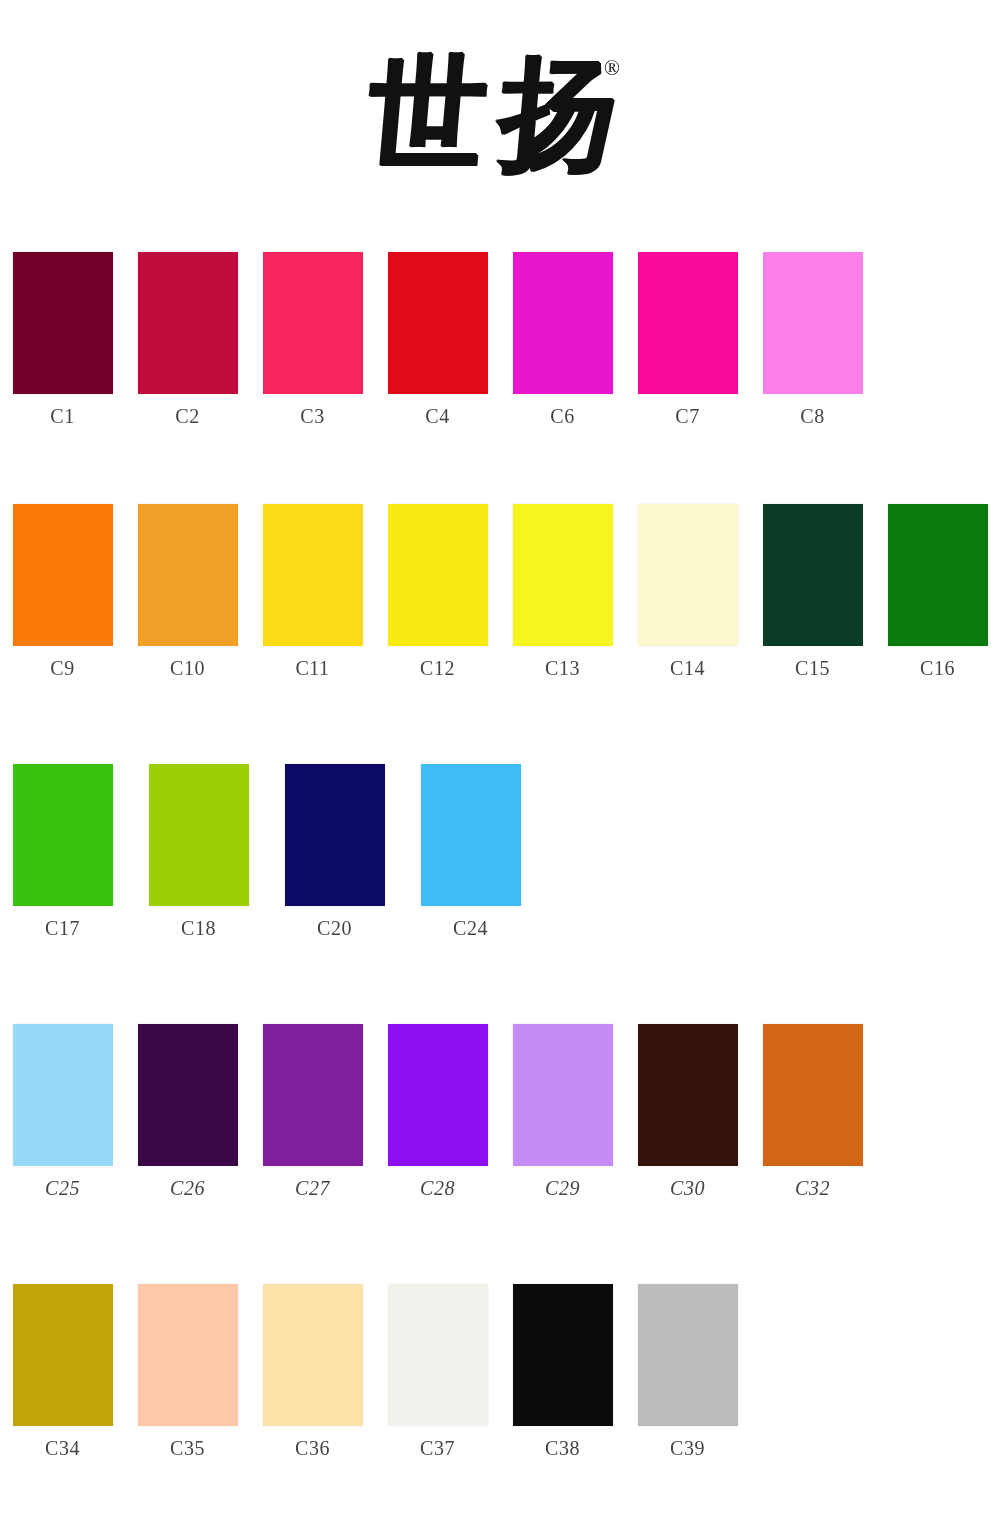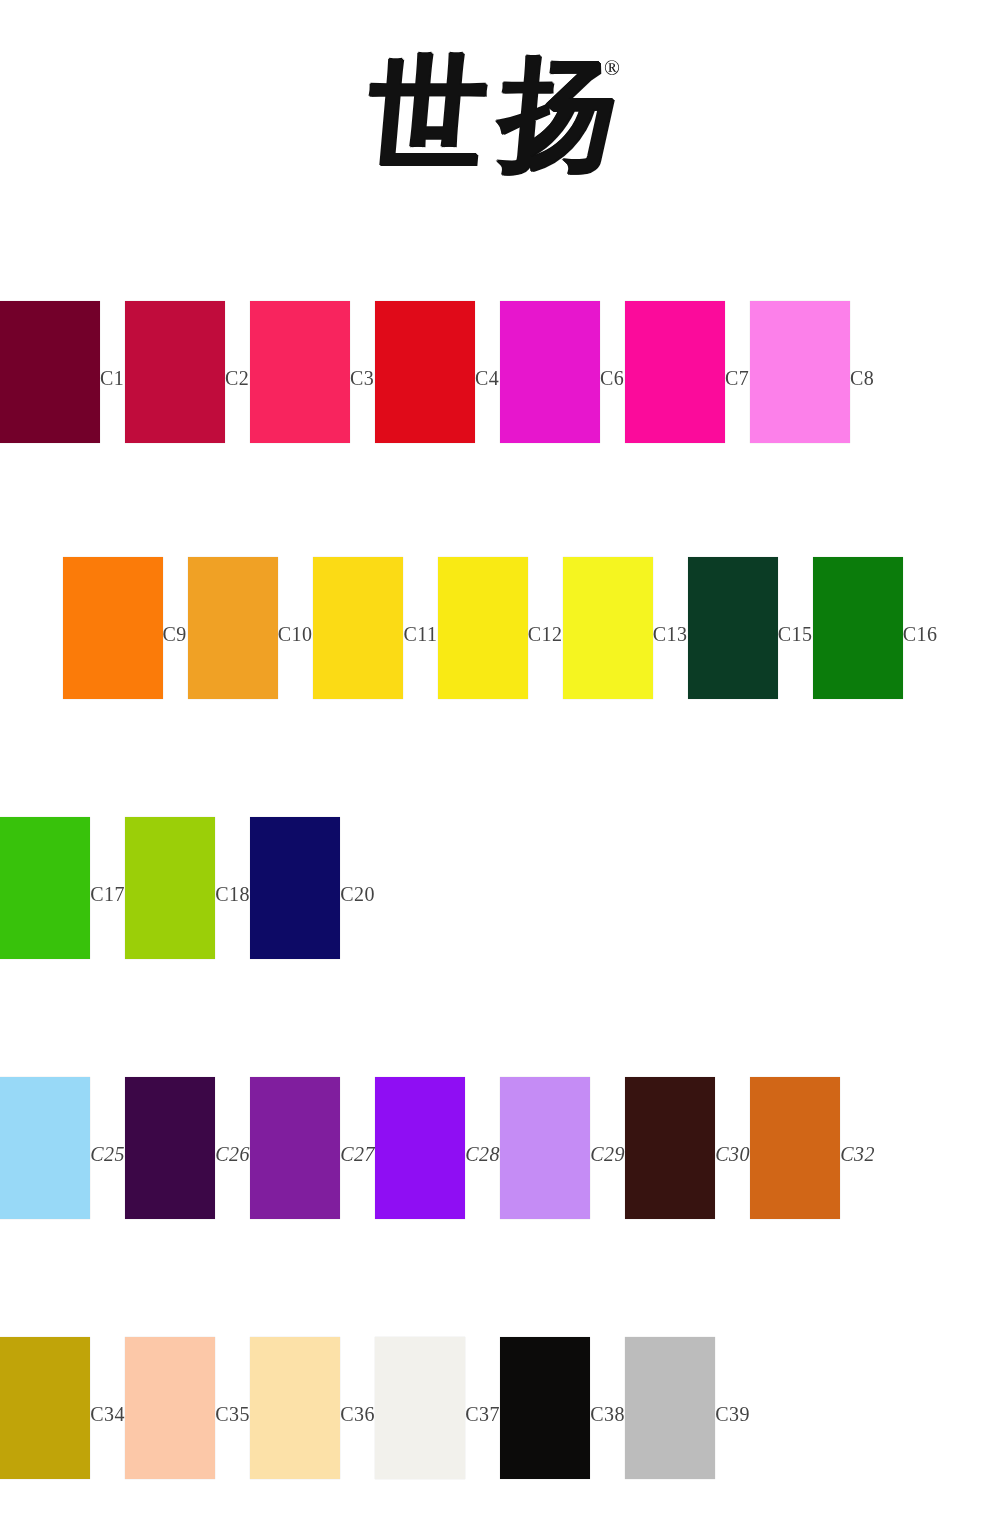--- a/index.html
+++ b/index.html
@@ -65,21 +65,21 @@
   .swatch-row {
     display: flex;
     width: 1000px;
     height: 260px;
     box-sizing: border-box;
   }
   .swatch-cell {
     width: 125px;
     box-sizing: border-box;
     display: flex;
-    flex-direction: row;
+    flex-direction: column;
     align-items: center;
     justify-content: flex-start;
   }
   .swatch-chip {
     width: 100px;
     height: 142px;
     display: block;
     box-shadow: 0 0 1px rgba(0,0,0,0.20);
   }
   .swatch-label {
@@ -92,22 +92,22 @@
     line-height: 1;
     user-select: none;
   }
   .swatch-cell.is-empty .swatch-chip,
   .swatch-cell.is-empty .swatch-label {
     visibility: hidden;
   }
 
   
   .swatch-row.row-1 { padding-top: 20px; }
-  .swatch-row.row-2 { padding-top: 12px; justify-content: center; }
-  .swatch-row.row-3 { padding-top: 12px; }
+  .swatch-row.row-2 { padding-top: 12px; }
+  .swatch-row.row-3 { padding-top: 12px; gap: 11px; }
   .swatch-row.row-4 { padding-top: 12px; font-style: italic; }
   .swatch-row.row-5 { padding-top: 12px; }
 </style>
 </head>
 <body>
 
 <div class="brand-header">
   <div class="brand-logo">
     <span class="logo-text">世扬</span>
     <span class="reg-mark">®</span>
@@ -162,20 +162,24 @@
     </div>
     <div class="swatch-cell">
       <span class="swatch-chip" style="background-color:#f9ea14;"></span>
       <span class="swatch-label">C12</span>
     </div>
     <div class="swatch-cell">
       <span class="swatch-chip" style="background-color:#f5f520;"></span>
       <span class="swatch-label">C13</span>
     </div>
     <div class="swatch-cell">
+      <span class="swatch-chip" style="background-color:#fbf8ce;"></span>
+      <span class="swatch-label">C14</span>
+    </div>
+    <div class="swatch-cell">
       <span class="swatch-chip" style="background-color:#0b3c25;"></span>
       <span class="swatch-label">C15</span>
     </div>
     <div class="swatch-cell">
       <span class="swatch-chip" style="background-color:#0b7c0b;"></span>
       <span class="swatch-label">C16</span>
     </div>
   </div>
 
   <div class="swatch-row row-3">
@@ -183,20 +187,24 @@
       <span class="swatch-chip" style="background-color:#38c20b;"></span>
       <span class="swatch-label">C17</span>
     </div>
     <div class="swatch-cell">
       <span class="swatch-chip" style="background-color:#9bcf08;"></span>
       <span class="swatch-label">C18</span>
     </div>
     <div class="swatch-cell">
       <span class="swatch-chip" style="background-color:#0d0a66;"></span>
       <span class="swatch-label">C20</span>
+    </div>
+    <div class="swatch-cell">
+      <span class="swatch-chip" style="background-color:#3fbdf6;"></span>
+      <span class="swatch-label">C24</span>
     </div>
   </div>
 
   <div class="swatch-row row-4">
     <div class="swatch-cell">
       <span class="swatch-chip" style="background-color:#98d9f7;"></span>
       <span class="swatch-label">C25</span>
     </div>
     <div class="swatch-cell">
       <span class="swatch-chip" style="background-color:#3c0747;"></span>

